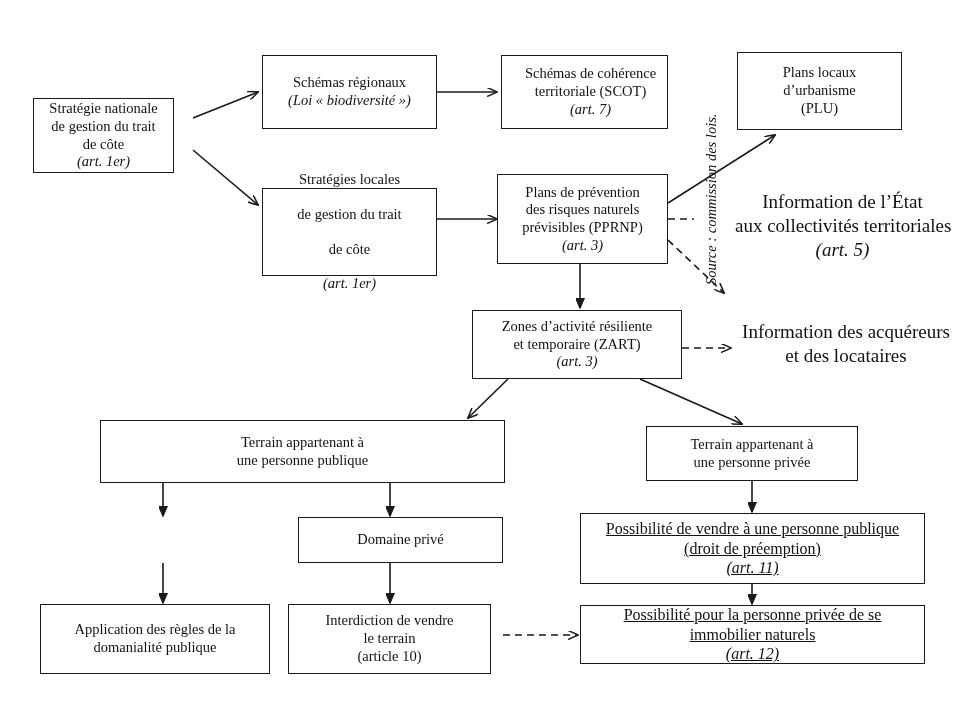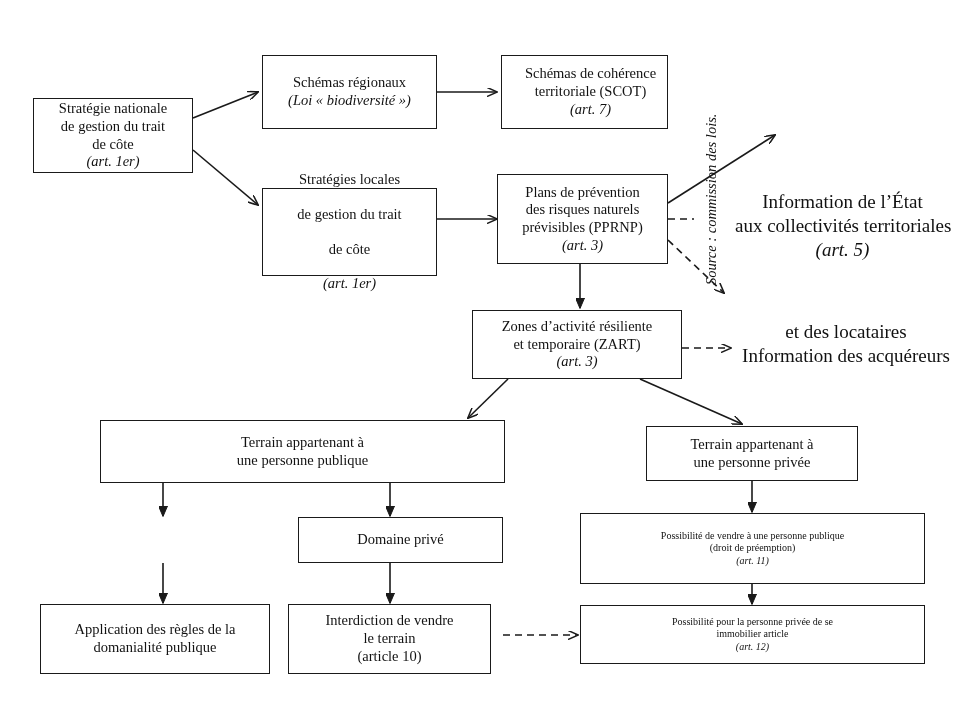--- a/index.html
+++ b/index.html
@@ -10,21 +10,21 @@
   .node{position:absolute;box-sizing:border-box;border:1.6px solid #1a1a1a;background:#ffffff;
         display:flex;flex-direction:column;align-items:center;justify-content:center;
         text-align:center;line-height:1.22;font-size:14.5px;padding:2px 4px;}
   .node .ln{display:block;white-space:nowrap;}
   .node .it{font-style:italic;}
   .free{position:absolute;text-align:center;line-height:1.25;font-size:19px;}
   .free .ln{display:block;white-space:nowrap;}
   .free .it{font-style:italic;}
   .vlabel{position:absolute;font-style:italic;font-size:14.5px;white-space:nowrap;
           transform-origin:0 0;transform:rotate(-90deg);}
-  .smaller{font-size:10px;}
+  .smaller{font-size:16px;text-decoration:underline;}
 </style>
 </head>
 <body>
 
 <div id="page">
 
   <svg id="svg-layer" viewBox="0 0 965 705">
     <defs>
       <marker id="ah" markerWidth="11" markerHeight="9" refX="10" refY="4.5" orient="auto" markerUnits="userSpaceOnUse">
         <path d="M0,0 L10.5,4.5 L0,9" fill="none" stroke="#1a1a1a" stroke-width="1.5"></path>
@@ -70,38 +70,43 @@
       <path d="M668,219 L694,219"></path>
 
       <path d="M668,240 L724,293" marker-end="url(#ah)"></path>
 
       <path d="M682,348 L731,348" marker-end="url(#ah)"></path>
 
       <path d="M503,635 L578,635" marker-end="url(#ah)"></path>
     </g>
   </svg>
 
-  <div class="node" style="left:33px;top:98px;width:160px;height:75px;">
+  <div class="node" style="left:33px;top:98px;width:141px;height:75px;">
     <span class="ln">Stratégie nationale</span>
     <span class="ln">de gestion du trait</span>
     <span class="ln">de côte</span>
     <span class="ln it">(art. 1er)</span>
   </div>
 
   <div class="node" style="left:262px;top:55px;width:175px;height:74px;">
     <span class="ln">Schémas régionaux</span>
     <span class="ln it">(Loi « biodiversité »)</span>
   </div>
 
   <div class="node" style="left:501px;top:55px;width:167px;height:74px;padding-left:16px;">
     <span class="ln">Schémas de cohérence</span>
     <span class="ln">territoriale (SCOT)</span>
     <span class="ln it">(art. 7)</span>
   </div>
 
+  <div class="node" style="left:737px;top:52px;width:165px;height:78px;">
+    <span class="ln">Plans locaux</span>
+    <span class="ln">d’urbanisme</span>
+    <span class="ln">(PLU)</span>
+  </div>
 
   <div class="node" style="left:262px;top:188px;width:175px;height:88px;gap:17px;">
     <span class="ln">Stratégies locales</span>
     <span class="ln">de gestion du trait</span>
     <span class="ln">de côte</span>
     <span class="ln it">(art. 1er)</span>
   </div>
 
   <div class="node" style="left:497px;top:174px;width:171px;height:90px;">
     <span class="ln">Plans de prévention</span>
@@ -143,30 +148,30 @@
   </div>
 
   <div class="node" style="left:288px;top:604px;width:203px;height:70px;">
     <span class="ln">Interdiction de vendre</span>
     <span class="ln">le terrain</span>
     <span class="ln">(article 10)</span>
   </div>
 
   <div class="node smaller" style="left:580px;top:605px;width:345px;height:59px;">
     <span class="ln">Possibilité pour la personne privée de se</span>
-    <span class="ln">immobilier article</span>
+    <span class="ln">immobilier naturels</span>
     <span class="ln it">(art. 12)</span>
   </div>
 
   <div class="free" style="left:735px;top:190px;width:215px;">
     <span class="ln">Information de l’État</span>
     <span class="ln">aux collectivités territoriales</span>
     <span class="ln it">(art. 5)</span>
   </div>
 
   <div class="free" style="left:735px;top:320px;width:222px;">
+    <span class="ln">Information des acquéreurs</span>
     <span class="ln">et des locataires</span>
-    <span class="ln">Information des acquéreurs</span>
   </div>
 
   <div class="vlabel" style="left:703px;top:285px;">Source : commission des lois.</div>
 
 </div>
 
 </body></html>

